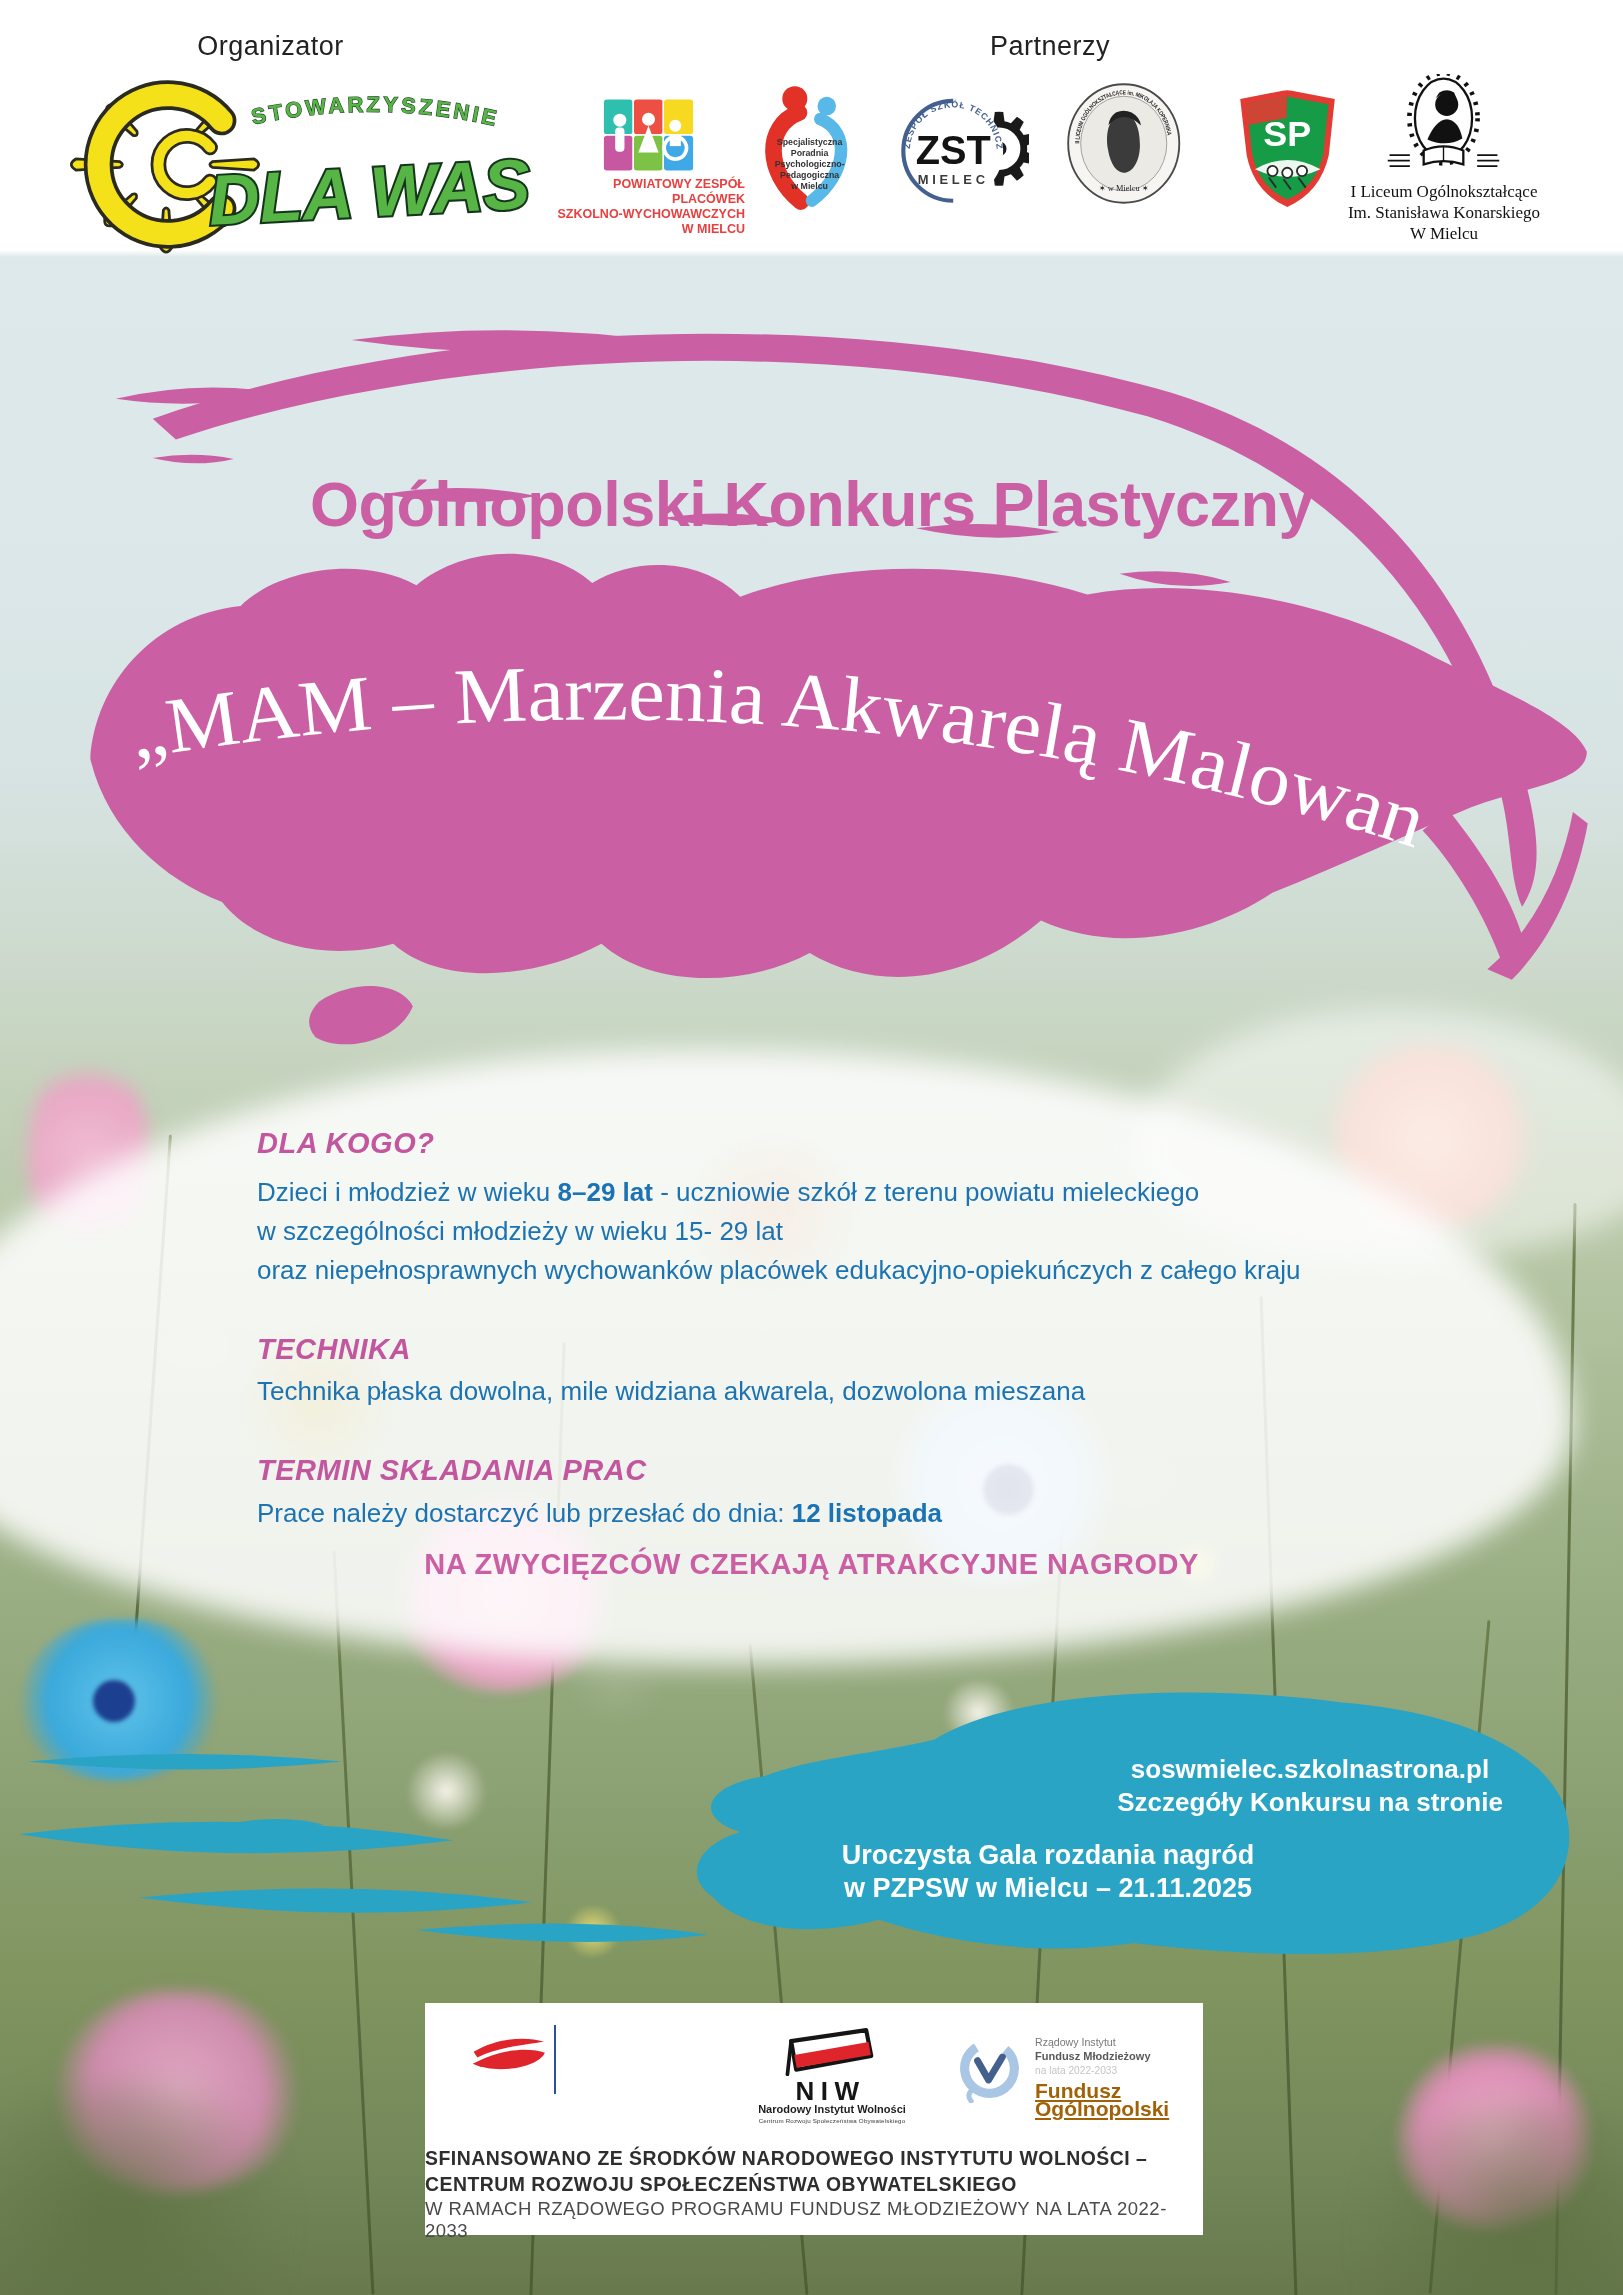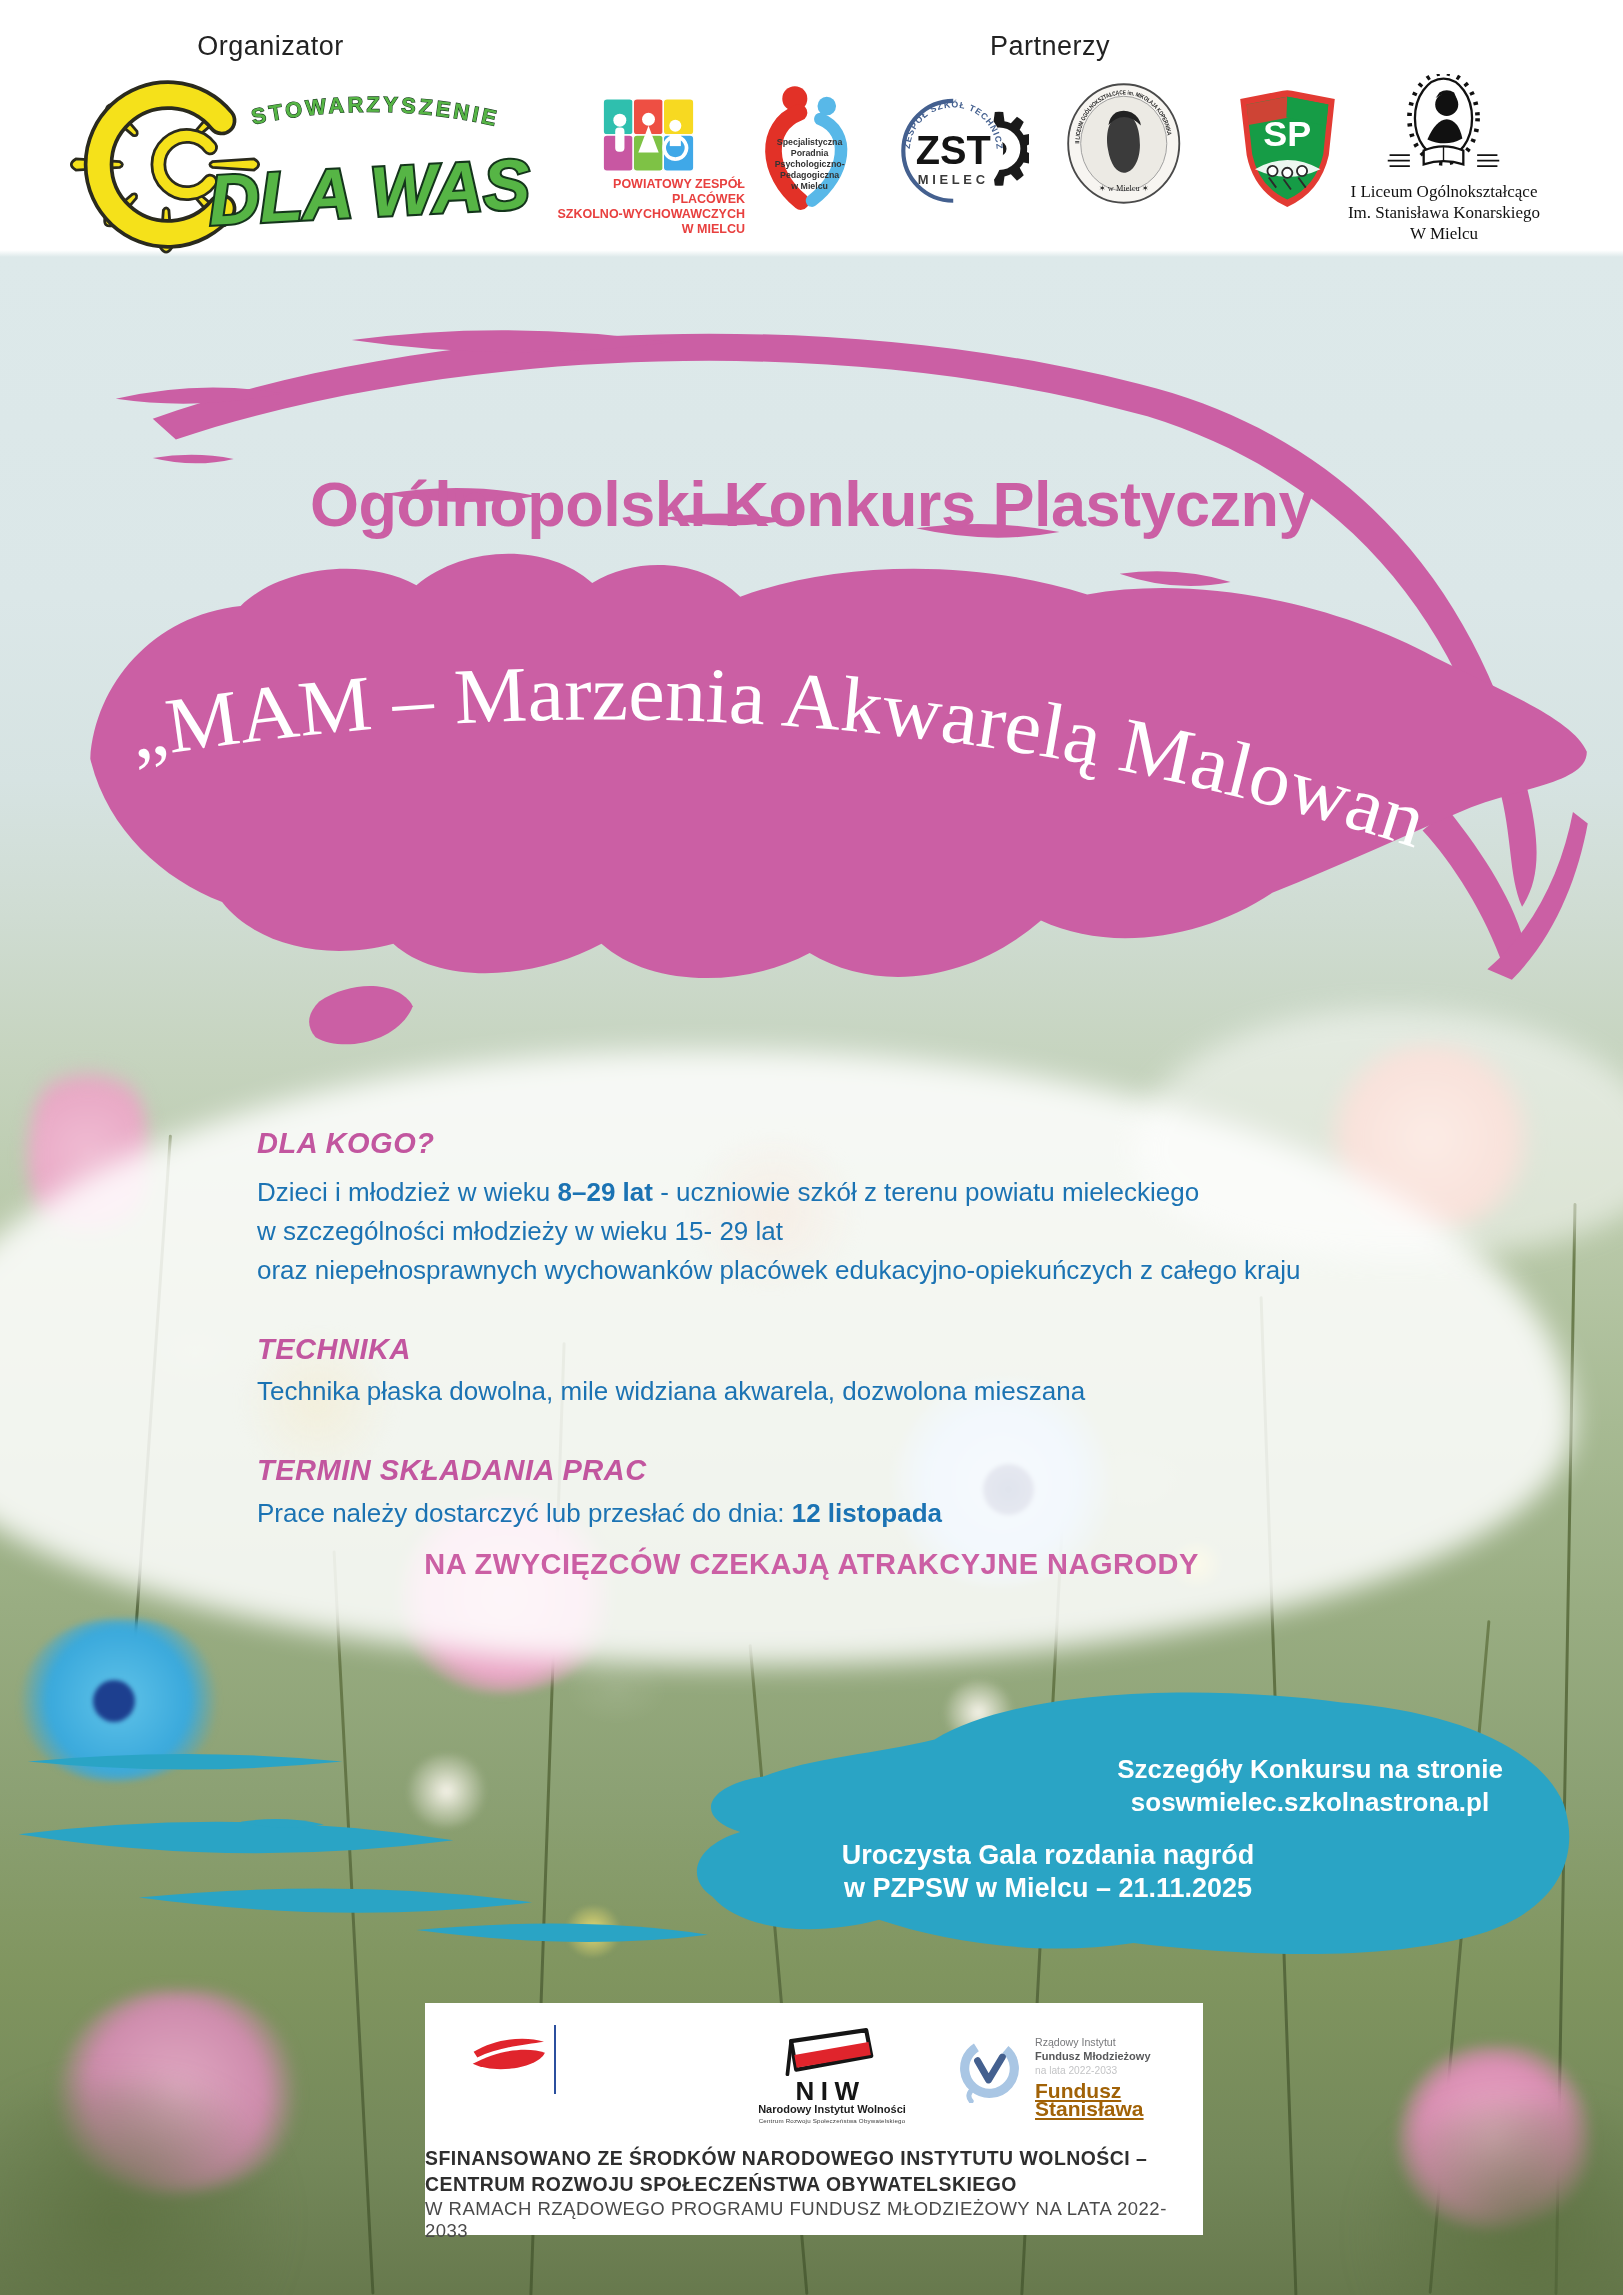--- a/index.html
+++ b/index.html
@@ -287,22 +287,22 @@
 
     <div class="sec-h" style="margin-top:43px;margin-bottom:7px">TERMIN SKŁADANIA PRAC</div>
     <div class="sec-line">
       <span>Prace należy dostarczyć lub przesłać do dnia: </span><span class="b">12 listopada</span>
     </div>
   </div>
 
   <div class="abs awards" style="left:0;top:1548px">NA ZWYCIĘZCÓW CZEKAJĄ ATRAKCYJNE NAGRODY</div>
 
   <div class="abs blob-text" style="left:1060px;top:1753px;width:500px;font-size:26px;line-height:33px">
+    <div>soswmielec.szkolnastrona.pl</div>
     <div>Szczegóły Konkursu na stronie</div>
-    <div>soswmielec.szkolnastrona.pl</div>
   </div>
   <div class="abs blob-text" style="left:722px;top:1839px;width:652px;font-size:27px;line-height:33px">
     <div>Uroczysta Gala rozdania nagród</div>
     <div>w PZPSW w Mielcu – 21.11.2025</div>
   </div>
 
   <div class="abs footer-box">
 
     <svg class="abs" style="left:44px;top:32px" width="81" height="42" viewBox="0 0 175 90">
       <path d="M10 36 C 60 6, 122 2, 162 14 C 122 20, 62 26, 18 48 Z" fill="#e0242c"></path>
@@ -321,21 +321,21 @@
 
     <svg class="abs" style="left:532px;top:31px" width="65" height="69" viewBox="0 0 140 150">
       <circle cx="70" cy="75" r="54" fill="none" stroke="#a9c6e4" stroke-width="20" stroke-dasharray="270 70" transform="rotate(-50 70 75)"></circle>
       <path d="M44 58 L68 100 L98 50" fill="none" stroke="#44608f" stroke-width="15" stroke-linecap="round" stroke-linejoin="round"></path>
       <path d="M36 118 Q 18 132 30 146" fill="none" stroke="#a9c6e4" stroke-width="11" stroke-linecap="round"></path>
     </svg>
     <div class="abs fm-l1" style="left:610px;top:33px">Rządowy Instytut</div>
     <div class="abs fm-l2" style="left:610px;top:47px">Fundusz Młodzieżowy</div>
     <div class="abs fm-l3" style="left:610px;top:62px">na lata 2022-2033</div>
     <div class="abs fm-fund" style="left:610px;top:79px">Fundusz</div>
-    <div class="abs fm-fund" style="left:610px;top:97px">Stanisława</div>
+    <div class="abs fm-fund" style="left:610px;top:97px">Ogólnopolski</div>
 
     <div class="abs credit" style="top:144px;font-size:19.4px;font-weight:700;letter-spacing:0.5px">SFINANSOWANO ZE ŚRODKÓW NARODOWEGO INSTYTUTU WOLNOŚCI –</div>
     <div class="abs credit" style="top:170px;font-size:19.4px;font-weight:700;letter-spacing:0.5px">CENTRUM ROZWOJU SPOŁECZEŃSTWA OBYWATELSKIEGO</div>
     <div class="abs credit" style="top:195px;font-size:18.5px;color:#4a4a4a;letter-spacing:0.5px">W RAMACH RZĄDOWEGO PROGRAMU FUNDUSZ MŁODZIEŻOWY NA LATA 2022-2033</div>
   </div>
 
 </div>
 
 
 </body></html>

